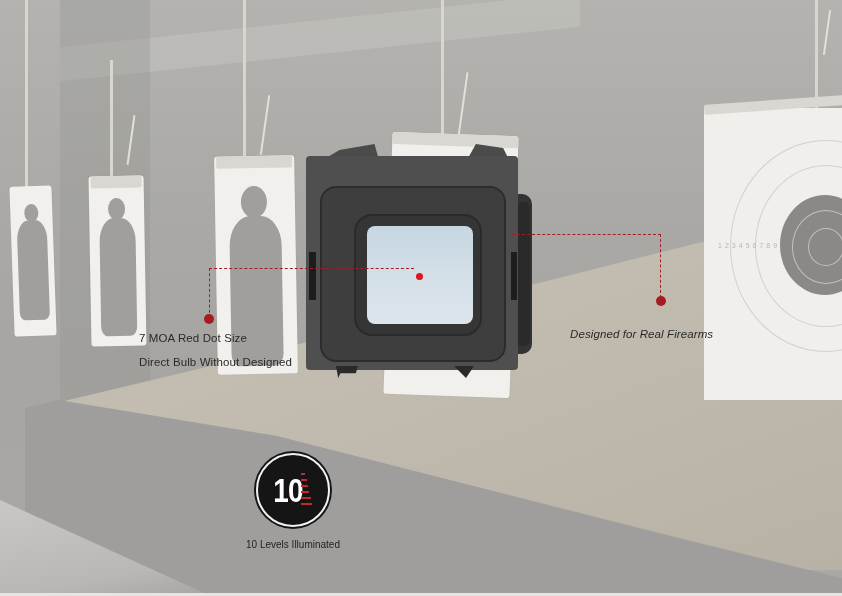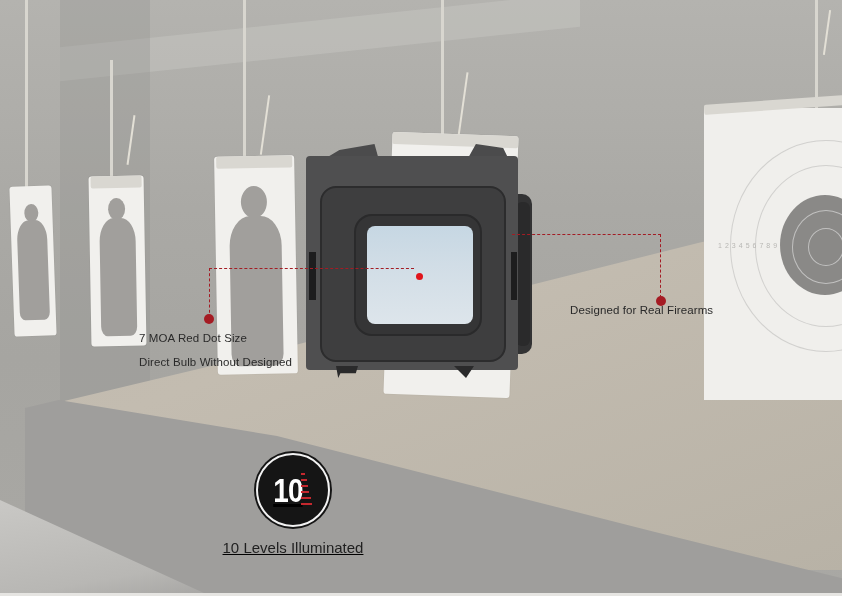--- a/index.html
+++ b/index.html
@@ -64,25 +64,25 @@
     clip-path: polygon(0% 0%, 100% 0%, 90% 60%, 20% 60%, 10% 100%); }
   .rail-tab-r { position: absolute; left: 148px; top: 214px; width: 20px; height: 12px; background: #2a2a2b;
     clip-path: polygon(0% 0%, 100% 0%, 60% 100%); }
 
   
   .leader { position: absolute; border-color: #a31c24; border-style: dashed; border-width: 0; }
   .callout-dot { position: absolute; width: 10px; height: 10px; border-radius: 50%; background: #a51b23; }
   .callout-text { position: absolute; font-size: 11.5px; color: #2a2a2a; white-space: nowrap; letter-spacing: 0.1px; }
 
   
-  .feature { position: absolute; display: flex; flex-direction: column; align-items: center; text-decoration: underline; }
+  .feature { position: absolute; display: flex; flex-direction: column; align-items: center; }
   .feature-icon { width: 70px; height: 70px; border-radius: 50%; background: #151515;
     border: 2px solid #f2f2f2; box-shadow: 0 0 0 2px #151515; position: relative;
     display: flex; align-items: center; justify-content: center; }
-  .feature-label { margin-top: 12px; font-size: 15px; color: #1f1f1f; white-space: nowrap; }
+  .feature-label { margin-top: 12px; font-size: 10px; color: #1f1f1f; white-space: nowrap; }
   .ten-num { font-family: "Liberation Sans", sans-serif; font-weight: bold; color: #fff; font-size: 34px;
     letter-spacing: -1px; transform: scaleX(0.82); margin-left: -10px; }
   .level-bars { position: absolute; right: 16px; top: 18px; width: 11px; }
   .level-bars span { display: block; height: 2px; background: #c4282e; margin-bottom: 4px; }
 </style>
 </head>
 <body>
 
 <div class="scene">
 
@@ -149,21 +149,21 @@
 
   <div class="leader" style="left:209px;top:268px;width:205px;border-top-width:1px;"></div>
   <div class="leader" style="left:209px;top:268px;height:50px;border-left-width:1px;"></div>
   <div class="callout-dot" style="left:204px;top:314px;"></div>
   <div class="callout-text" style="left:139px;top:332px;">7 MOA Red Dot Size</div>
   <div class="callout-text" style="left:139px;top:356px;">Direct Bulb Without Designed</div>
 
   <div class="leader" style="left:512px;top:234px;width:149px;border-top-width:1px;"></div>
   <div class="leader" style="left:660px;top:234px;height:64px;border-left-width:1px;"></div>
   <div class="callout-dot" style="left:656px;top:296px;"></div>
-  <div class="callout-text" style="left:570px;top:304px;">Designed for Real Firearms</div>
+  <div class="callout-text" style="left:570px;top:328px;font-style:italic;">Designed for Real Firearms</div>
 
   <div class="feature" style="left:193px;top:453px;width:200px;">
     <div class="feature-icon">
       <span class="ten-num">10</span>
       <div class="level-bars">
         <span style="width:4px;"></span>
           <span style="width:6px;"></span>
           <span style="width:7px;"></span>
           <span style="width:8px;"></span>
           <span style="width:10px;"></span>

